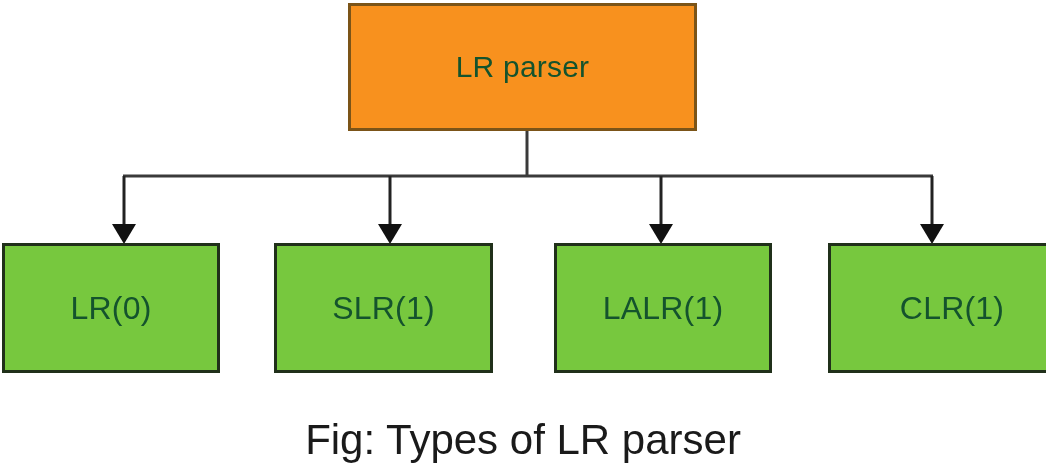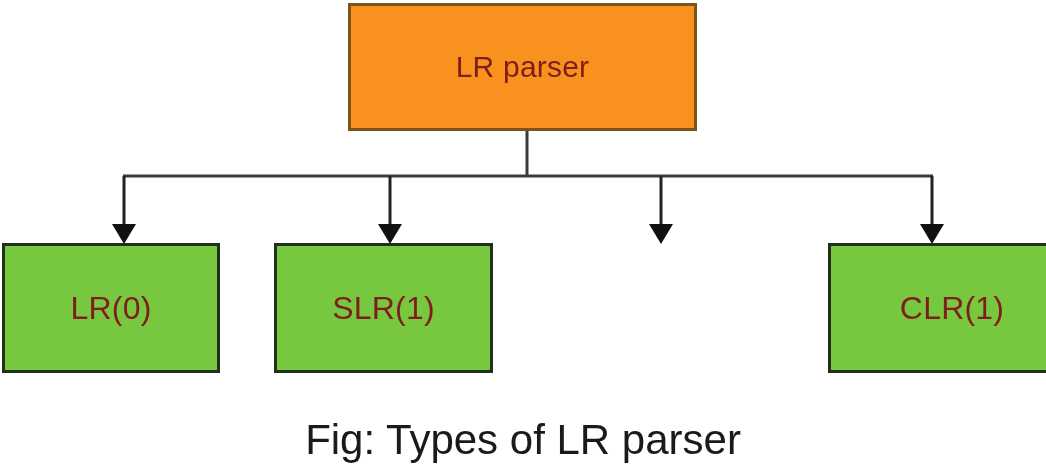--- a/index.html
+++ b/index.html
@@ -20,21 +20,21 @@
     top: 0;
     width: 1046px;
     height: 467px;
   }
   .node {
     position: absolute;
     box-sizing: border-box;
     display: flex;
     align-items: center;
     justify-content: center;
-    color: #7f1d1d;
+    color: #14532d;
     text-align: center;
     letter-spacing: 0.2px;
   }
   .root-node {
     left: 348px;
     top: 3px;
     width: 349px;
     height: 128px;
     background: #F8911E;
     border: 3px solid #7B5418;
@@ -99,20 +99,23 @@
   </svg>
 
   <div class="node leaf-node leaf-1">
     <span>LR(0)</span>
   </div>
 
   <div class="node leaf-node leaf-2">
     <span>SLR(1)</span>
   </div>
 
+  <div class="node leaf-node leaf-3">
+    <span>LALR(1)</span>
+  </div>
 
   <div class="node leaf-node leaf-4">
     <span>CLR(1)</span>
   </div>
 
   <div class="caption">Fig: Types of LR parser</div>
 
 </div>
 
 </body></html>

